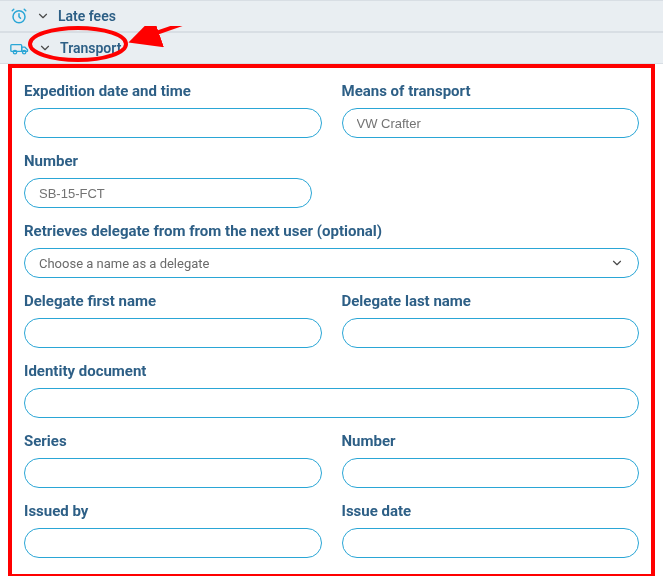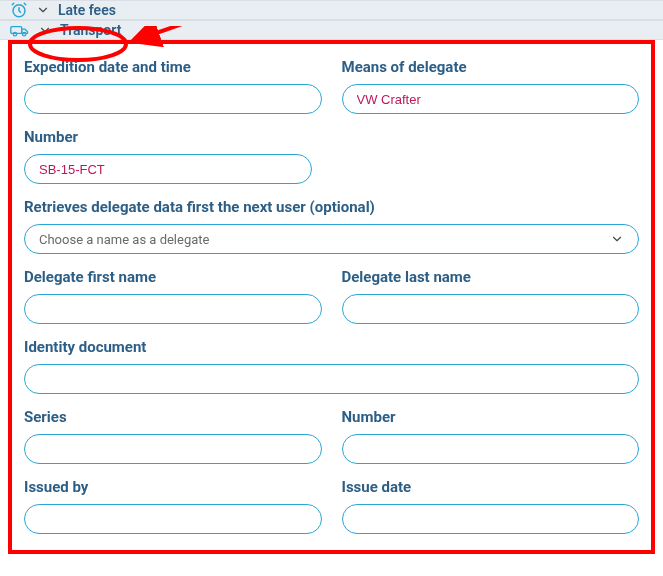--- a/index.html
+++ b/index.html
@@ -17,21 +17,21 @@
   }
 
   
   .acc-bar {
     display: flex;
     align-items: center;
     gap: 8px;
     background: #e9eef2;
     border-top: 1px solid #d8dee4;
     border-bottom: 1px solid #d8dee4;
-    padding: 0 10px;
+    padding: 6px 10px;
   }
   .acc-bar .title {
     color: #2d5f86;
     font-weight: 600;
   }
   .acc-icon svg { display:block; }
   .chev svg { display:block; }
 
   
   .panel {
@@ -70,21 +70,21 @@
     position: relative;
   }
   .field input, .field .select {
     width: 100%;
     box-sizing: border-box;
     height: 30px;
     border: 1px solid #2aa6d6;
     border-radius: 15px;
     padding: 0 14px;
     font-size: 13px;
-    color: #be185d;
+    color: #737373;
     background: #fff;
     outline: none;
   }
   .field .select {
     display: flex;
     align-items: center;
     justify-content: space-between;
     color: #6a6a6a;
     cursor: pointer;
   }
@@ -145,35 +145,35 @@
 
   <div class="panel">
     <div class="red-box"></div>
 
     <div class="row">
       <div class="col">
         <div class="label">Expedition date and time</div>
         <div class="field"><input type="text" value="" style=""></div>
       </div>
       <div class="col">
-        <div class="label">Means of delegate</div>
+        <div class="label">Means of transport</div>
         <div class="field"><input type="text" value="VW Crafter" style=""></div>
       </div>
     </div>
 
     <div class="row">
       <div class="col single-left">
         <div class="label">Number</div>
         <div class="field"><input type="text" value="SB-15-FCT" style=""></div>
       </div>
     </div>
 
     <div class="row wide-row">
       <div class="col">
-        <div class="label">Retrieves delegate data first the next user (optional)</div>
+        <div class="label">Retrieves delegate from from the next user (optional)</div>
         <div class="field">
           <div class="select">
             <span class="sel-text">Choose a name as a delegate</span>
             <span class="chev">
               <svg width="14" height="14" viewBox="0 0 24 24" fill="none" stroke="#4a4a4a" stroke-width="2" stroke-linecap="round" stroke-linejoin="round">
                   <polyline points="6 9 12 15 18 9"></polyline>
                 </svg>
             </span>
           </div>
         </div>

